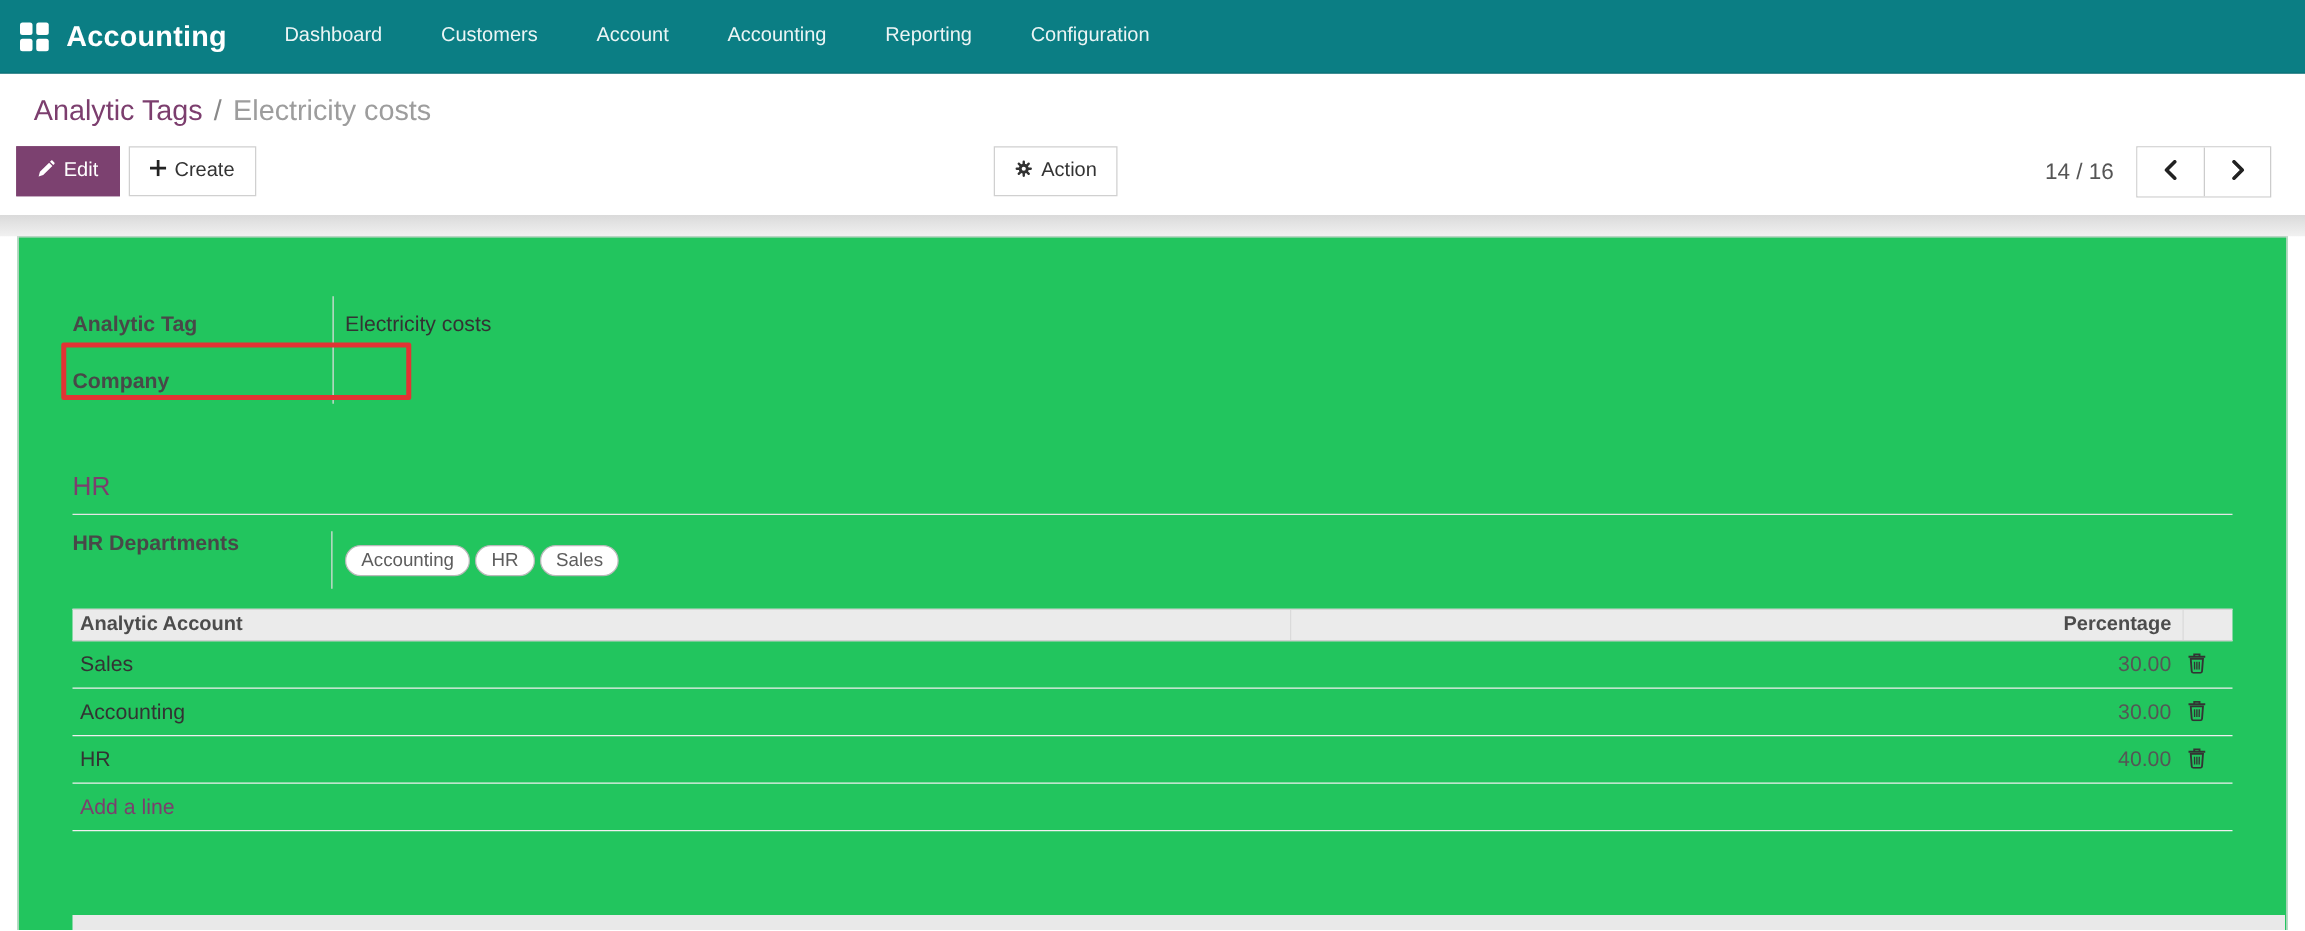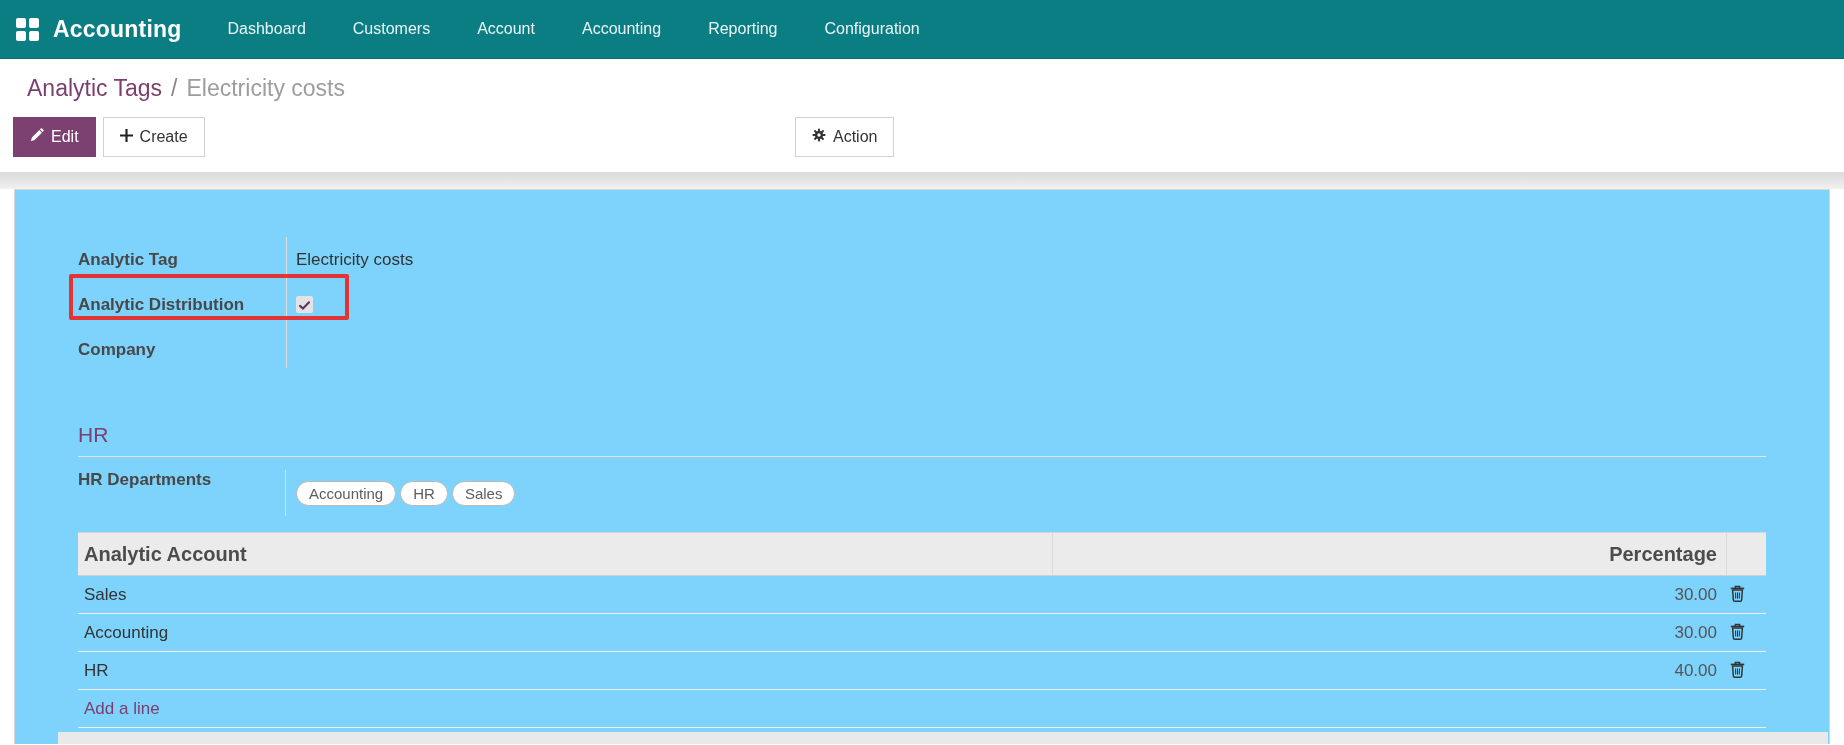--- a/index.html
+++ b/index.html
@@ -50,22 +50,22 @@
   .pager-count{font-size:18px;color:#555;margin-right:18px;}
   .pager-buttons{display:flex;border:1px solid #ccc;}
   .pager-btn{width:53px;height:39px;display:flex;align-items:center;justify-content:center;
              background:#fff;border:none;cursor:pointer;}
   .pager-btn + .pager-btn{border-left:1px solid #ccc;}
 
   
   .band{height:17px;margin-top:15px;background:linear-gradient(to bottom,#dadada,#f1f1f1);}
 
   
-  .sheet{position:relative;margin:0 14px;height:555px;background:#7dd3fc;
-         border:1px solid #d8d8d8;border-bottom:none;padding:0 63px;}
+  .sheet{position:relative;margin:0 14px;height:555px;background:#22c55e;
+         border:1px solid #d8d8d8;border-bottom:none;padding:0 43px;}
 
   .field-group{position:relative;margin-top:47px;width:620px;}
   .field-group::before{content:"";position:absolute;left:208px;top:0;bottom:4px;
                        width:1px;background:#ddd;}
   .field-row{display:flex;align-items:center;height:45px;position:relative;}
   .field-label{width:208px;font-size:17px;font-weight:600;color:#484848;flex:0 0 auto;}
   .field-value{padding-left:10px;font-size:17px;color:#333;}
   .highlight-box{position:absolute;left:-9px;top:37px;width:280px;height:46px;
                  border:4px solid var(--highlight-red);border-radius:2px;pointer-events:none;z-index:2;}
   .checkbox{width:17px;height:17px;background:#e3e3e3;border-radius:2px;margin-left:10px;
@@ -76,23 +76,23 @@
 
   .hr-row{display:flex;align-items:center;height:46px;margin-top:13px;width:620px;}
   .hr-label-cell{width:208px;height:100%;display:flex;
                  border-right:1px solid #ddd;}
   .tags{display:flex;gap:4px;padding-left:10px;}
   .tag-pill{border:1px solid #b9b9b9;border-radius:14px;padding:3px 12px;font-size:15px;
             color:#5d5d5d;background:#fff;cursor:pointer;white-space:nowrap;}
 
   
   .list-table{margin-top:16px;width:100%;}
-  .lt-header{display:grid;grid-template-columns:974px 1fr 40px;height:44px;
+  .lt-header{display:grid;grid-template-columns:974px 1fr 40px;height:26px;
              background:#ebebeb;border-top:1px solid #d5d5d5;border-bottom:1px solid #cfcfcf;
-             align-items:center;font-size:20px;font-weight:600;color:#4c4c4c;}
+             align-items:center;font-size:16px;font-weight:600;color:#4c4c4c;}
   .lt-header .hc{height:100%;display:flex;align-items:center;padding:0 6px;cursor:pointer;}
   .lt-header .hc.right{justify-content:flex-end;padding-right:9px;border-left:1px solid #dadada;}
   .lt-header .hc.trash-col{border-left:1px solid #dadada;}
   .lt-row{display:grid;grid-template-columns:974px 1fr 40px;height:38px;
           border-bottom:1px solid #efefef;align-items:center;font-size:17px;cursor:pointer;}
   .lt-row .cell{padding:0 6px;color:#333;}
   .lt-row .cell.right{text-align:right;color:#555;padding-right:9px;}
   .lt-row .cell.trash-cell{display:flex;align-items:center;padding-left:4px;}
   .trash-btn{background:none;border:none;cursor:pointer;display:flex;padding:0;}
   .add-line-row{height:38px;display:flex;align-items:center;border-bottom:1px solid #f0f0f0;}
@@ -158,41 +158,50 @@
               <rect x="6.9" y="0.5" width="2.2" height="15" rx="1" transform="rotate(90 8 8)"></rect>
               <rect x="6.9" y="0.5" width="2.2" height="15" rx="1" transform="rotate(135 8 8)"></rect>
               <circle cx="8" cy="8" r="4.6"></circle>
             </g>
             <circle cx="8" cy="8" r="1.9" fill="#fff"></circle>
           </svg>
         </span>
         <span>Action</span>
       </button>
     </div>
+    <div class="pager">
+      <span class="pager-count">14 / 16</span>
+      <div class="pager-buttons">
+        <button class="pager-btn">
+          <span>
+            <svg width="11" height="16" viewBox="0 0 10 14">
+              <path d="M8 1 2 7l6 6" stroke="#222" stroke-width="2.6" fill="none" stroke-linecap="round" stroke-linejoin="round"></path>
+            </svg>
+          </span>
+        </button>
+        <button class="pager-btn">
+          <span>
+            <svg width="11" height="16" viewBox="0 0 10 14">
+              <path d="M2 1l6 6-6 6" stroke="#222" stroke-width="2.6" fill="none" stroke-linecap="round" stroke-linejoin="round"></path>
+            </svg>
+          </span>
+        </button>
+      </div>
+    </div>
   </div>
 
   <div class="band"></div>
 
   <div class="sheet">
 
     <div class="field-group">
       <div class="highlight-box"></div>
       <div class="field-row">
         <div class="field-label">Analytic Tag</div>
         <div class="field-value">Electricity costs</div>
-      </div>
-      <div class="field-row">
-        <div class="field-label">Analytic Distribution</div>
-        <div class="checkbox">
-          <span>
-            <svg width="11" height="9" viewBox="0 0 12 10">
-              <path d="M1 5.4 4.3 8.4 11 1.4" stroke="#5e3457" stroke-width="2.3" fill="none" stroke-linecap="round"></path>
-            </svg>
-          </span>
-        </div>
       </div>
       <div class="field-row">
         <div class="field-label">Company</div>
         <div class="field-value"></div>
       </div>
     </div>
 
     <div class="section-title">HR</div>
 
     <div class="hr-row">

